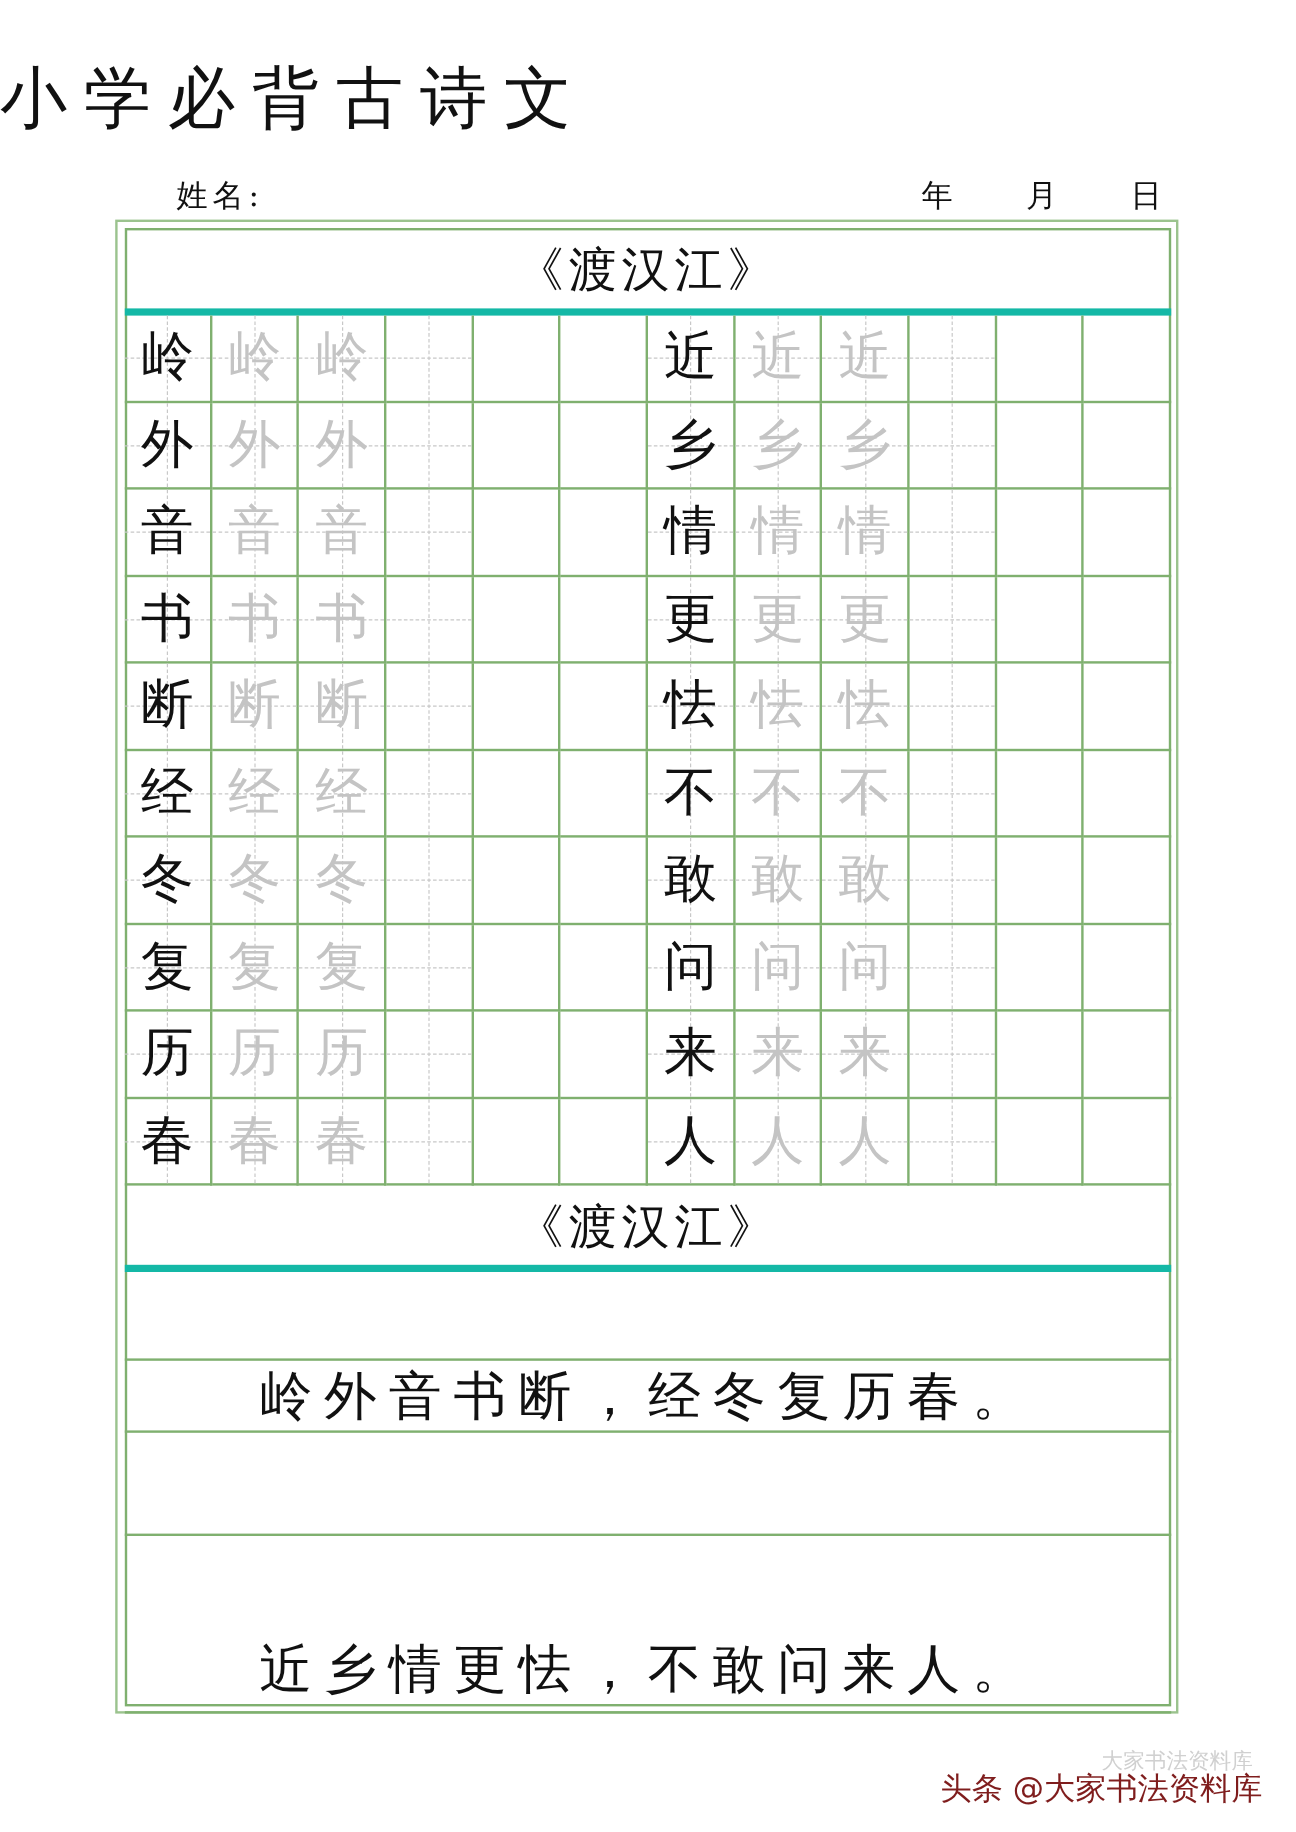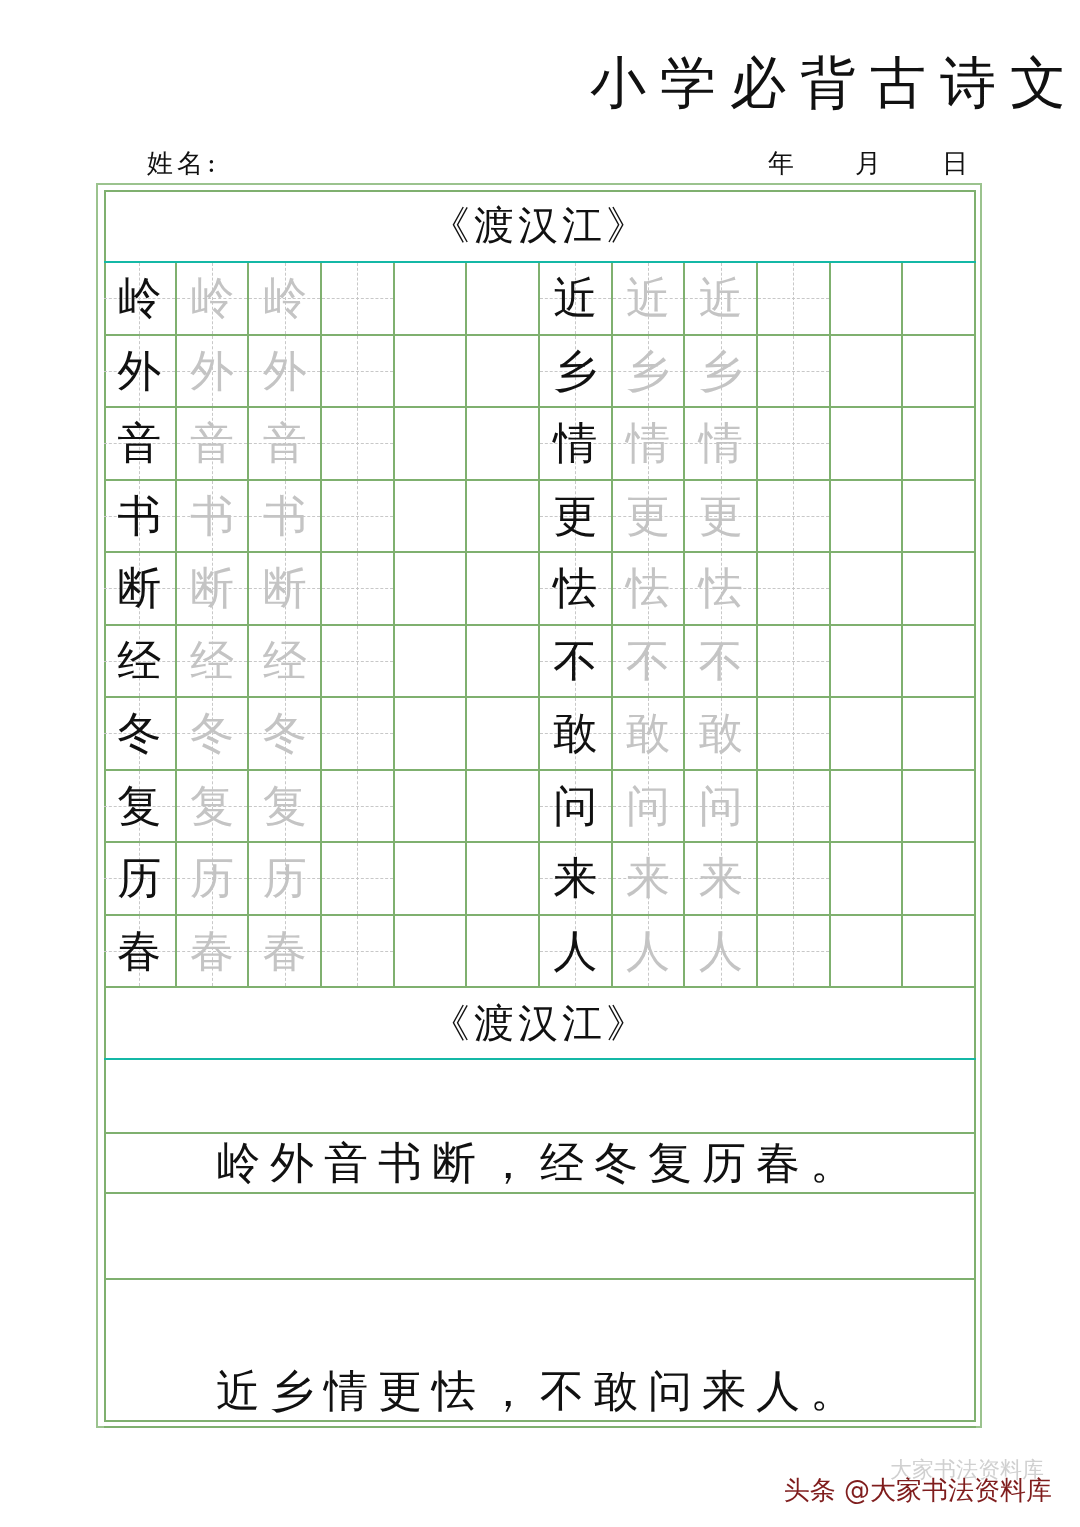--- a/index.html
+++ b/index.html
@@ -1,49 +1,49 @@
 <!DOCTYPE html>
 <html><head>
 <meta charset="utf-8">
 <style>
   html, body { margin:0; padding:0; background:#ffffff; }
   body { width:1080px; height:1527px; position:relative; overflow:hidden;
          font-family: "DejaVu Serif", "Liberation Serif", serif; color:#111; }
-  .title { position:absolute; left:0; width:1080px; top:48px; text-align:right;
+  .title { position:absolute; left:0; width:1080px; top:48px; text-align:left;
            font-size:56px; letter-spacing:14px; line-height:70px; font-weight:normal; }
   .name-label { position:absolute; left:116px; top:146px; font-size:26px; letter-spacing:4px;margin-left:31px; }
   .date-row { position:absolute; top:146px; left:768px; width:200px; font-size:26px;
               display:flex; justify-content:space-between; }
   .frame-outer { position:absolute; left:96px; top:183px; width:886px; height:1245px;
                  border:2px solid #9bc38e; box-sizing:border-box; }
   .frame-inner { position:absolute; left:104px; top:190px; width:872px; height:1232px;
                  border:2px solid #7fb06f; box-sizing:border-box; }
   .band { position:absolute; left:104px; width:872px; box-sizing:border-box;
-          border-bottom:2px solid #14b8a6; text-align:center; }
+          border-bottom:6px solid #14b8a6; text-align:center; }
   .band-title { font-size:40px; letter-spacing:4px; }
   .grid { position:absolute; left:104px; top:263px; width:872px; height:725px;
           display:grid; grid-template-columns:repeat(12, 1fr); grid-template-rows:repeat(10, 1fr); }
   .cell { position:relative; border-right:2px solid #7fb06f; border-bottom:2px solid #7fb06f;
           box-sizing:border-box; display:flex; align-items:center; justify-content:center;
           font-size:44px; line-height:1; }
   .cell:nth-child(12n) { border-right:none; }
   .cell.guide::before { content:""; position:absolute; left:50%; top:0; bottom:0;
           border-left:1px dashed #c8c8c8; }
   .cell.guide::after { content:""; position:absolute; top:50%; left:0; right:0;
           border-top:1px dashed #c8c8c8; }
   .cell span { position:relative; z-index:1; }
   .cell.model { color:#111; }
   .cell.trace { color:#c4c4c4; }
   .line-row { position:absolute; left:104px; width:872px; box-sizing:border-box;
               border-bottom:2px solid #7fb06f; display:flex; align-items:center; justify-content:center;
               font-size:44px; letter-spacing:10px; }
   .watermark { position:absolute; right:28px; top:1473px; font-family:"DejaVu Sans", sans-serif;
                font-size:26px; color:#7f1d1d; text-shadow:1px 1px 0 #fff, -1px -1px 0 #fff; }
   .watermark-ghost { position:absolute; right:36px; top:1455px; font-family:"DejaVu Sans", sans-serif;
-               font-size:22px; color:#d0d0d0; }
+               font-size:18px; color:#d0d0d0; }
 </style>
 </head>
 <body>
 
 <div class="title">小学必背古诗文</div>
 <div class="name-label">姓名:</div>
 <div class="date-row">
   <span>年</span>
   <span>月</span>
   <span>日</span>

